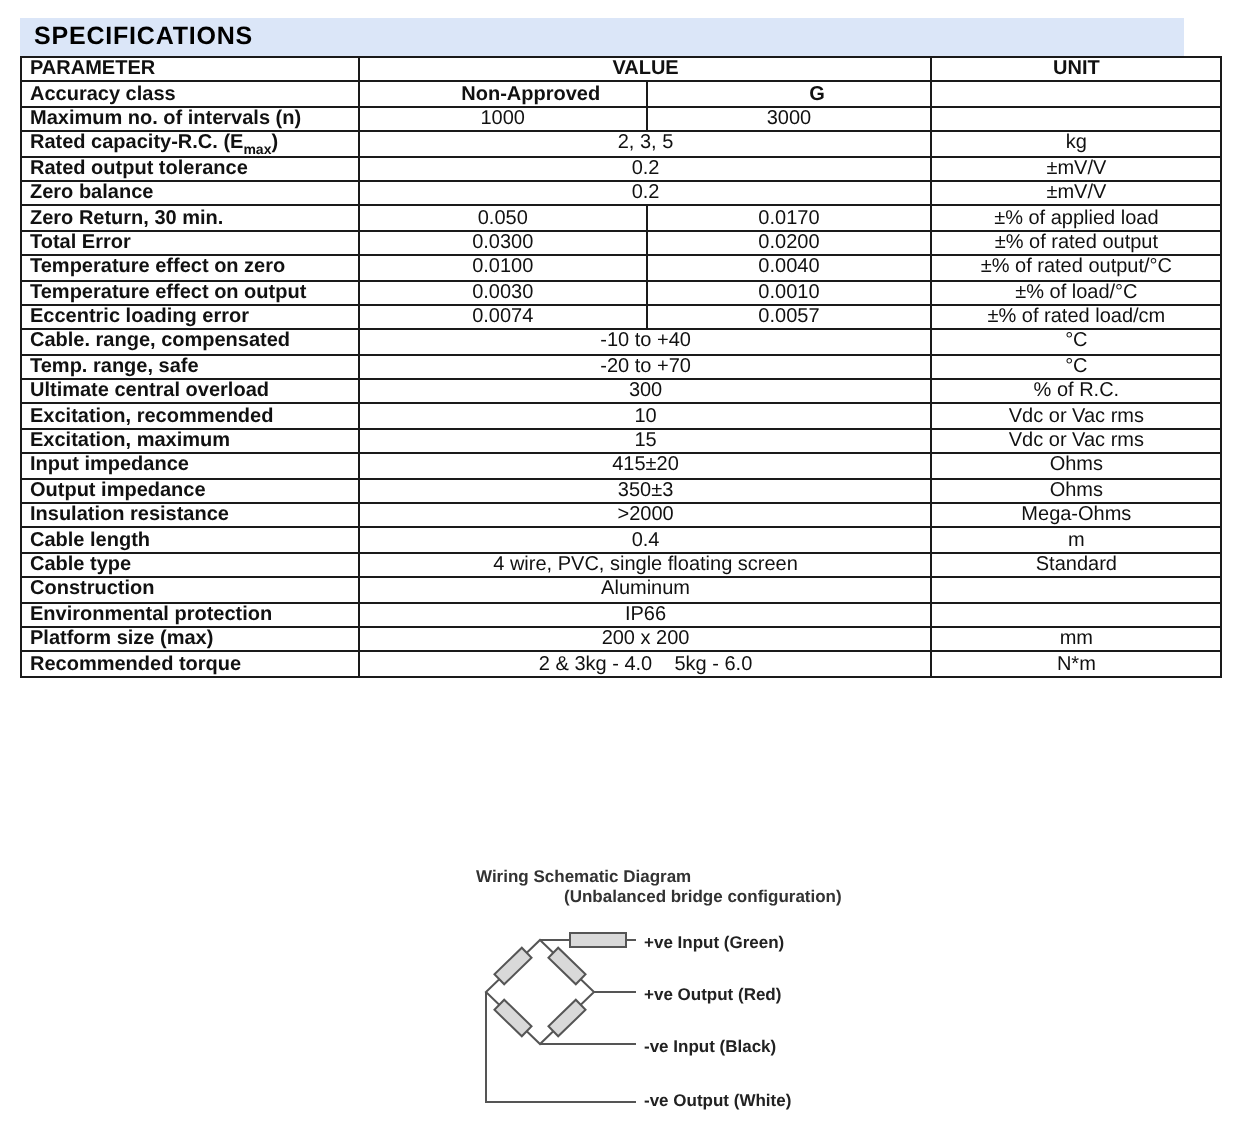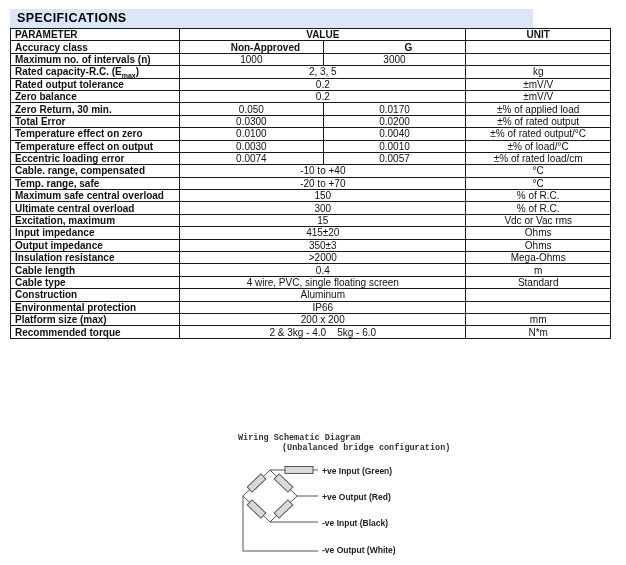--- a/index.html
+++ b/index.html
@@ -7,21 +7,21 @@
   body {
     width: 626px; height: 565px;
     position: relative;
     overflow: hidden;
     font-family: "Liberation Sans", sans-serif;
     color: #111;
   }
   .title-bar {
     position: absolute;
     left: 10px; top: 9px;
-    width: 523px; height: 19px;
+    width: 582px; height: 19px;
     background: #dbe6f8;
     font-size: 12.5px;
     font-weight: bold;
     letter-spacing: 0.4px;
     line-height: 19px;
     padding-left: 7px;
     color: #000;
   }
   table.spec-table {
     position: absolute;
@@ -44,21 +44,20 @@
   .spec-table td.val, .spec-table td.unit { text-align: center; font-weight: normal; }
   .spec-table td.val.bold { font-weight: bold; padding-left: 32px; }
   .spec-table sub { font-size: 7px; line-height: 0; }
   .diagram-title, .diagram-subtitle {
     position: absolute;
     left: 238px;
     font-size: 8.5px;
     font-weight: 600;
     color: #333;
     white-space: nowrap;
-    font-family: Liberation Mono, monospace;
   }
   .diagram-title { top: 433px; }
   .diagram-subtitle { top: 443px; padding-left: 44px; }
   svg.schematic { position: absolute; left: 230px; top: 455px; }
   svg.schematic text {
     font-family: "Liberation Sans", sans-serif;
     font-size: 8.5px;
     font-weight: 600;
     fill: #222;
   }
@@ -144,28 +143,28 @@
         <td class="param">Cable. range, compensated</td>
         <td colspan="2" class="val">-10 to +40</td>
         <td class="unit">°C</td>
       </tr>
       <tr>
         <td class="param">Temp. range, safe</td>
         <td colspan="2" class="val">-20 to +70</td>
         <td class="unit">°C</td>
       </tr>
       <tr>
-        <td class="param">Maximum safe central overload</td>
-        <td colspan="2" class="val">150</td>
-        <td class="unit">% of R.C.</td>
-      </tr>
-      <tr>
         <td class="param">Ultimate central overload</td>
         <td colspan="2" class="val">300</td>
         <td class="unit">% of R.C.</td>
+      </tr>
+      <tr>
+        <td class="param">Excitation, recommended</td>
+        <td colspan="2" class="val">10</td>
+        <td class="unit">Vdc or Vac rms</td>
       </tr>
       <tr>
         <td class="param">Excitation, maximum</td>
         <td colspan="2" class="val">15</td>
         <td class="unit">Vdc or Vac rms</td>
       </tr>
       <tr>
         <td class="param">Input impedance</td>
         <td colspan="2" class="val">415±20</td>
         <td class="unit">Ohms</td>

